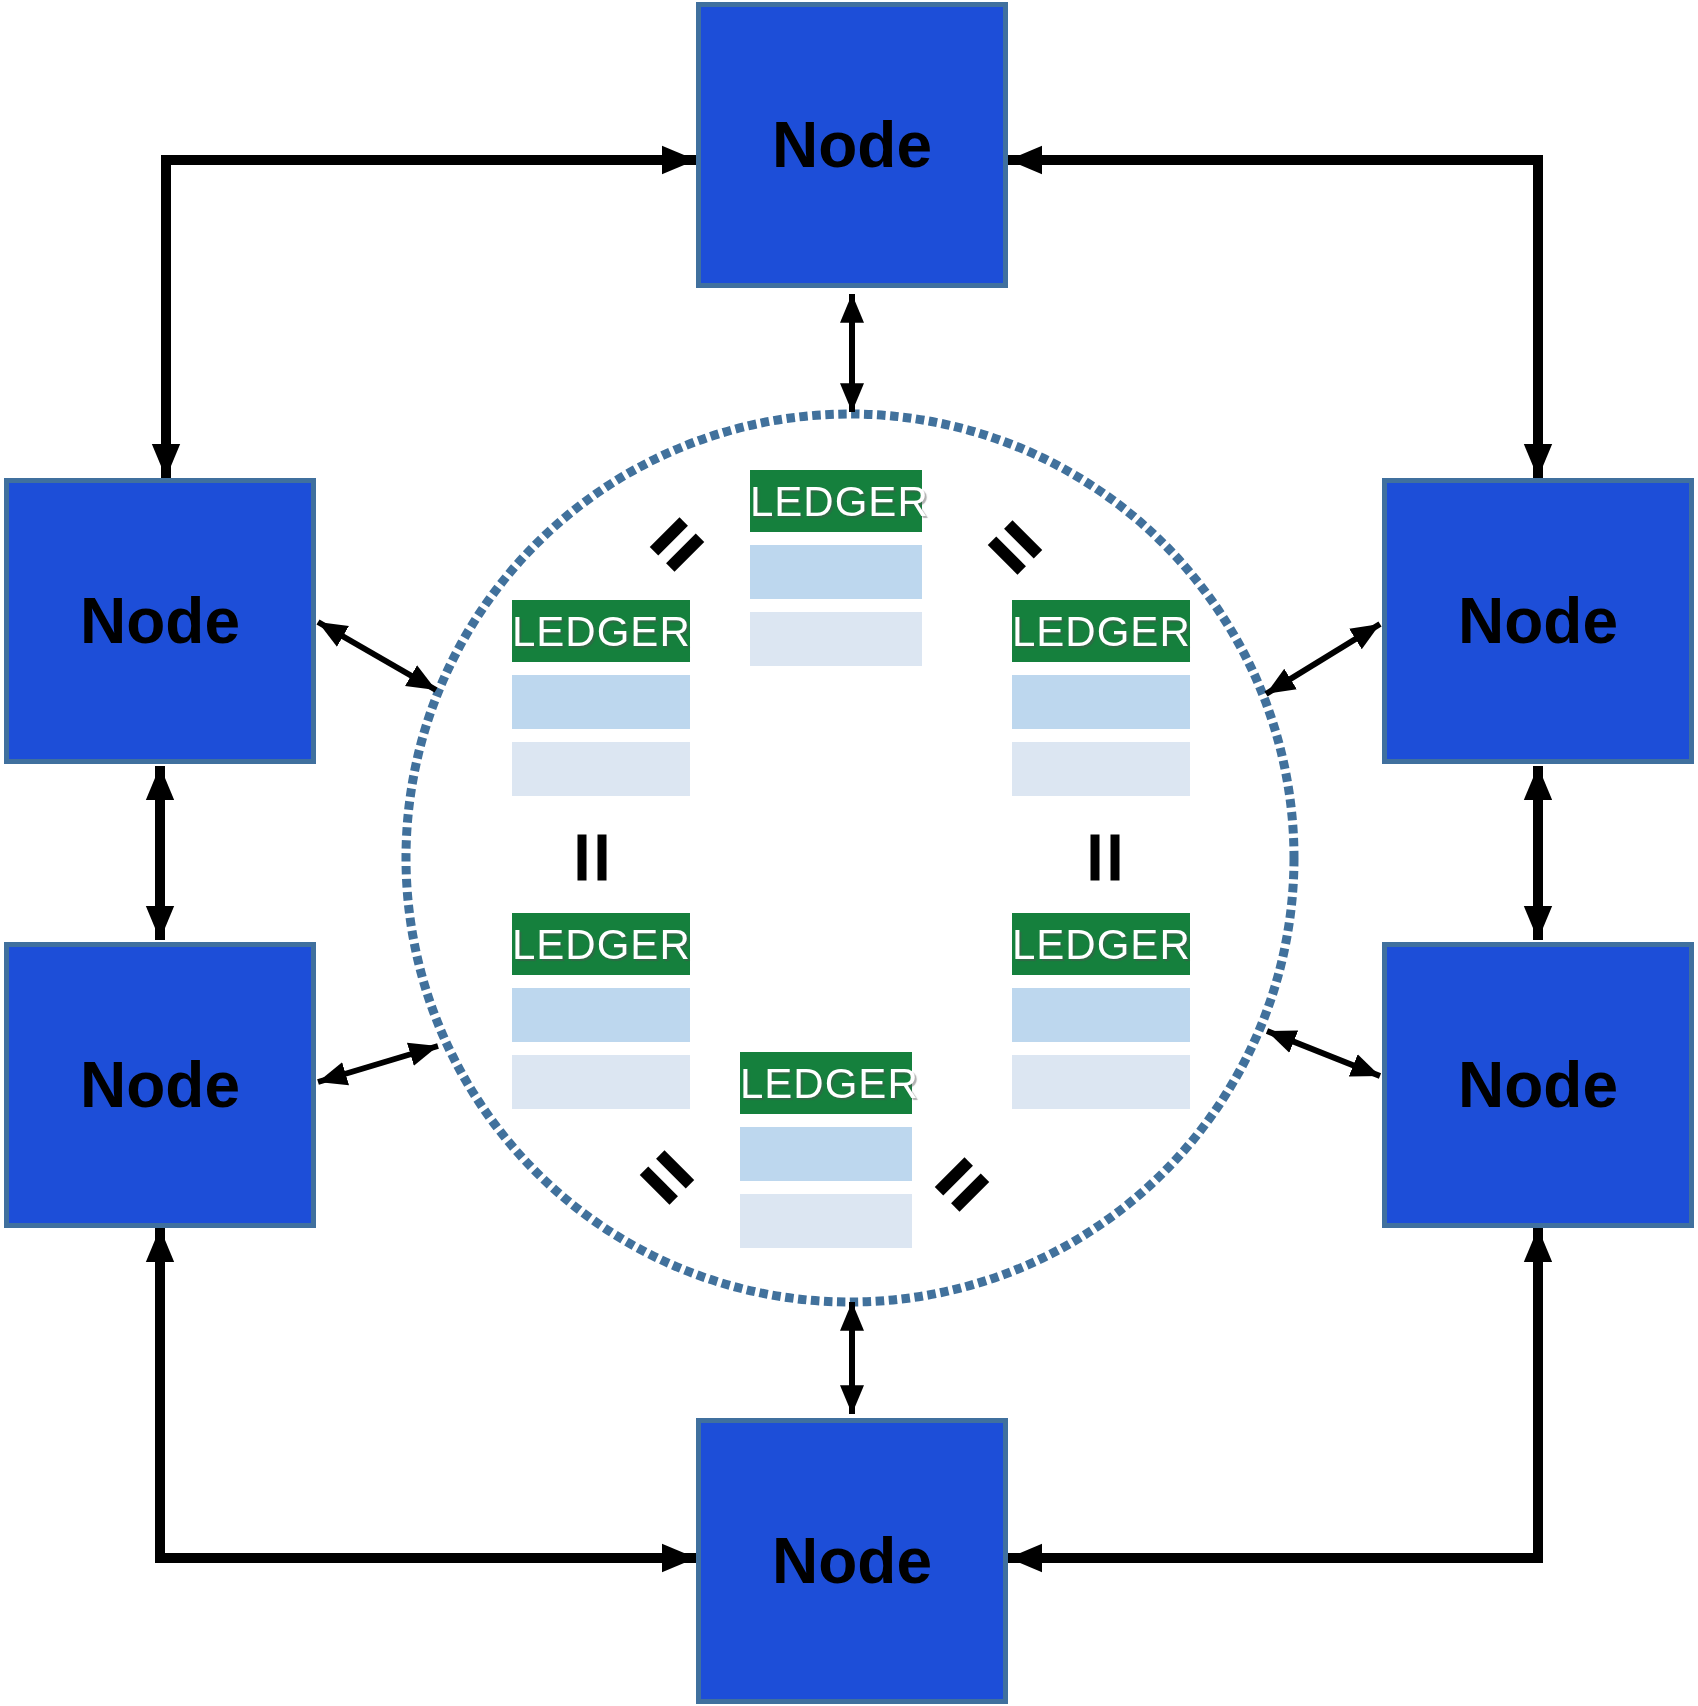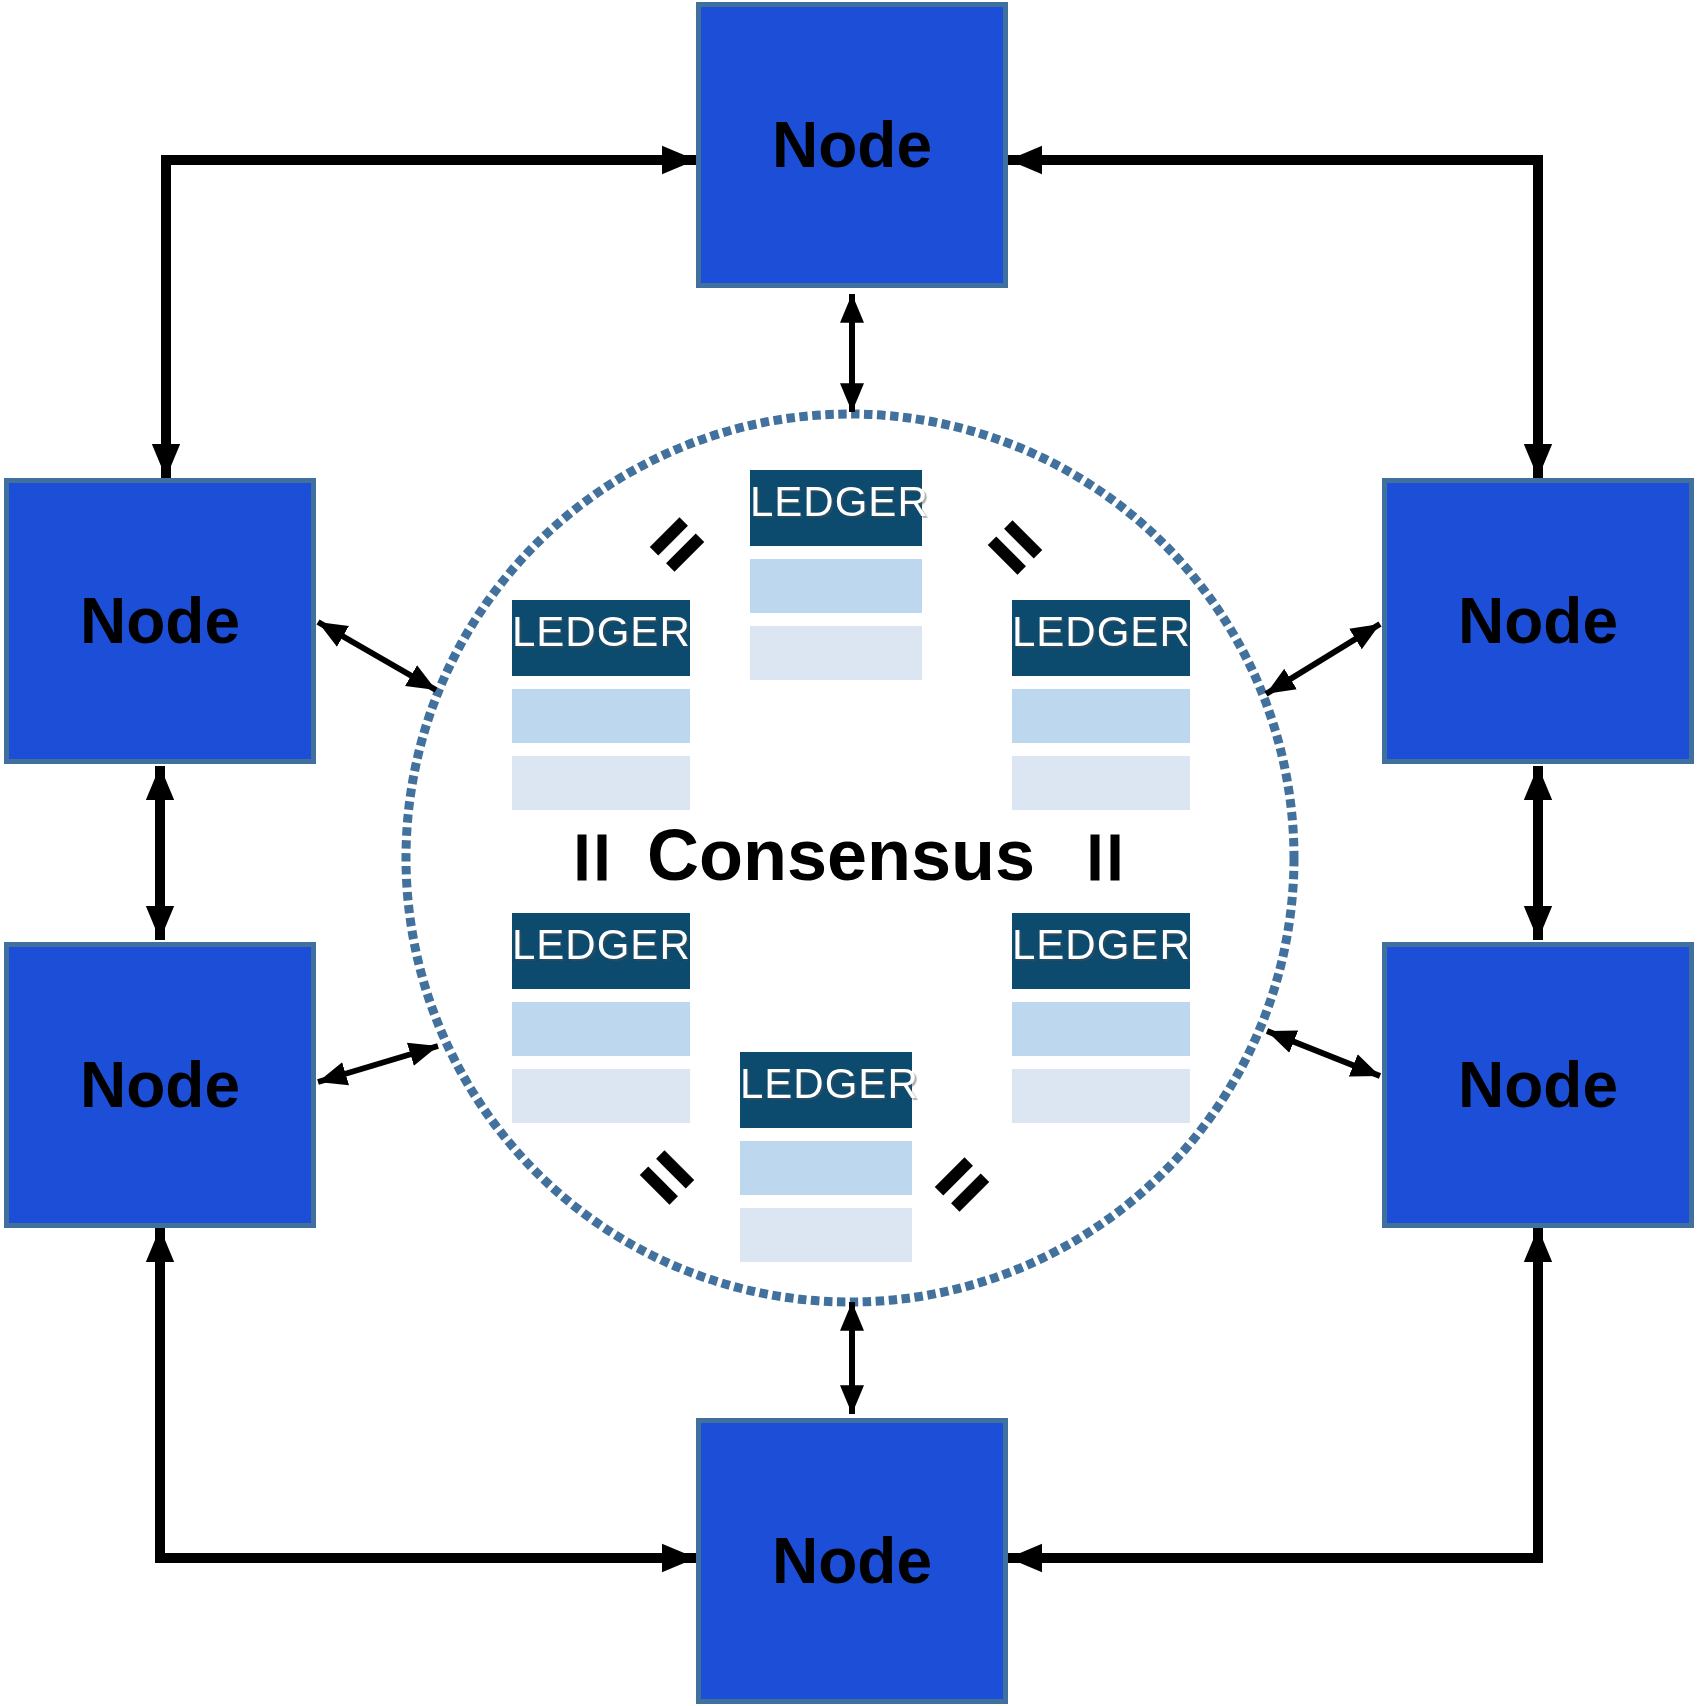--- a/index.html
+++ b/index.html
@@ -32,21 +32,21 @@
   
   .ledger{position:absolute;z-index:2;width:178px;}
   .ledger-narrow{width:172px;}
   .ls-top-center{left:750px;top:470px;}
   .ls-upper-left{left:512px;top:600px;}
   .ls-upper-right{left:1012px;top:600px;}
   .ls-lower-left{left:512px;top:913px;}
   .ls-lower-right{left:1012px;top:913px;}
   .ls-bottom-center{left:740px;top:1052px;}
   .ledger-header{
-    height:76px;line-height:63px;background:#0c4a6e;
+    height:62px;line-height:63px;background:#15803d;
     color:#ffffff;font-size:42px;text-align:center;letter-spacing:1px;
     text-shadow:2px 2px 1px rgba(80,80,80,0.45);
   }
   .ledger-row{height:54px;margin-top:13px;}
   .ledger-row-1{background:#bdd7ee;}
   .ledger-row-2{background:#dce6f2;}
   
   .consensus{
     position:absolute;z-index:2;left:841px;top:858px;
     transform:translate(-50%,-54%);
@@ -141,21 +141,20 @@
     <div class="ledger-header">LEDGER</div>
     <div class="ledger-row ledger-row-1"></div>
     <div class="ledger-row ledger-row-2"></div>
   </div>
   <div class="ledger ledger-narrow ls-bottom-center">
     <div class="ledger-header">LEDGER</div>
     <div class="ledger-row ledger-row-1"></div>
     <div class="ledger-row ledger-row-2"></div>
   </div>
 
-  <div class="consensus">Consensus</div>
 
   <div class="eq eq-diag eq-tl">
     <div class="eq-bar"></div>
     <div class="eq-bar"></div>
   </div>
   <div class="eq eq-diag eq-tr">
     <div class="eq-bar"></div>
     <div class="eq-bar"></div>
   </div>
   <div class="eq eq-diag eq-bl">

